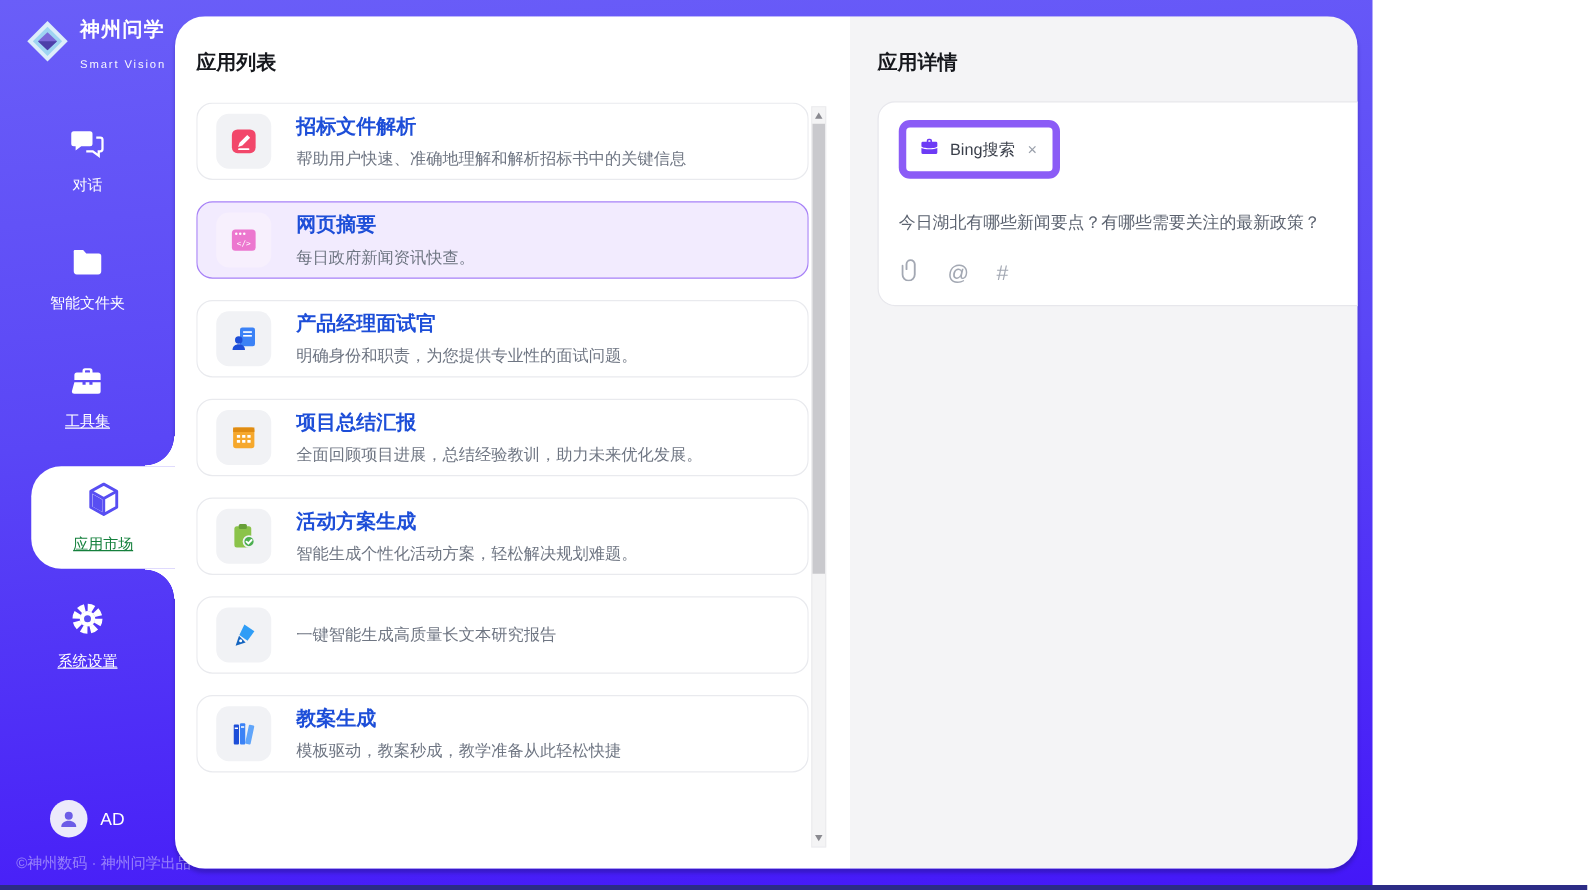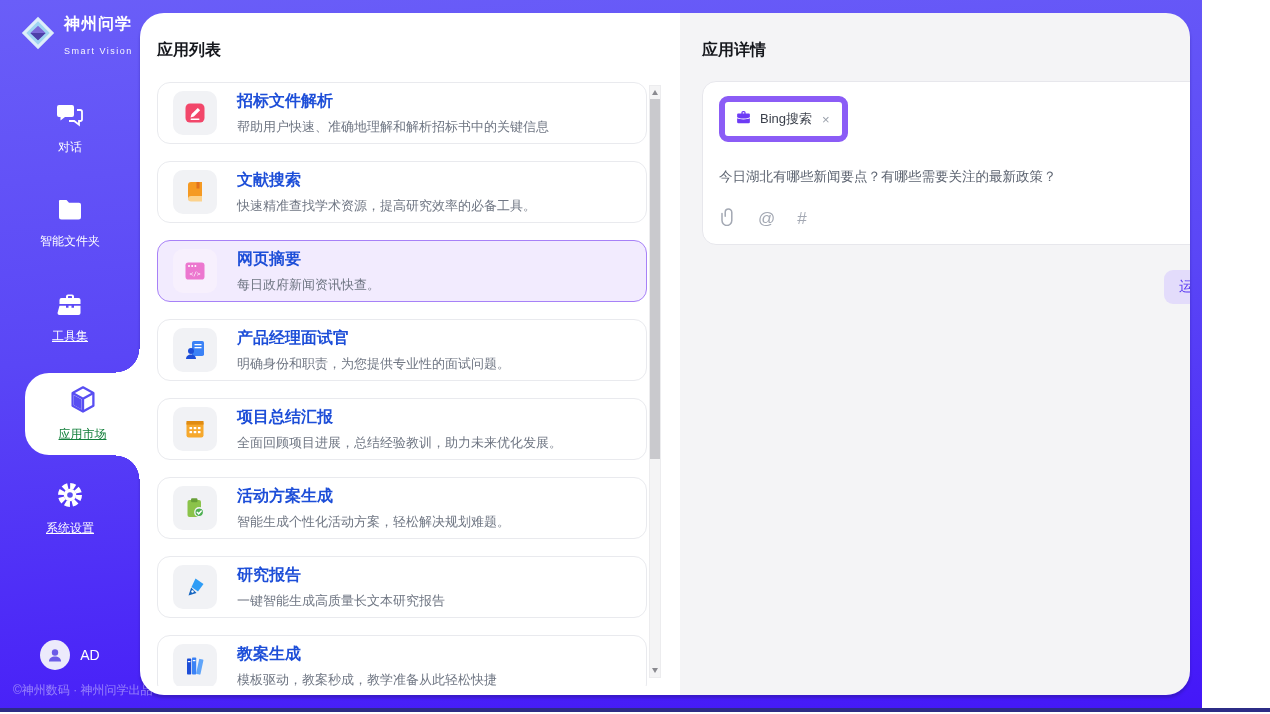--- a/index.html
+++ b/index.html
@@ -1,18 +1,18 @@
 <!DOCTYPE html>
 <html><head>
 <meta charset="utf-8">
 <style>
   * { margin:0; padding:0; box-sizing:border-box; }
   html,body { width:1270px; height:714px; overflow:hidden; background:#fff;
     font-family:"Liberation Sans","DejaVu Sans",sans-serif; }
-  .app { position:relative; width:1202px; height:708px;
+  .app { position:relative; width:1098px; height:708px;
     background:linear-gradient(175deg,#6a5ef8 0%,#5a46f6 45%,#4417f8 100%); display:flex; }
   .bottom-dark { height:4px; background:#2c2c86; }
 
   
   .sidebar { position:relative; width:140px; flex:0 0 140px; height:100%; color:#fff; }
   .brand { display:flex; align-items:center; gap:8px; padding:14px 0 0 20px; }
   .brand-txt .bn { font-size:16px; font-weight:bold; letter-spacing:1px; }
   .brand-txt .bs { font-size:9px; letter-spacing:1.5px; margin-top:11px; opacity:.95; }
   .nav { margin-top:32px; }
   .nav-item { position:relative; height:82px; margin:13px 0; display:flex; flex-direction:column;
@@ -175,33 +175,20 @@
               <path d="M7.5 16.5l1.1-3.4 6.2-6.2 2.3 2.3-6.2 6.2-3.4 1.1z" fill="#fff"></path>
               <rect x="7.5" y="17.6" width="9" height="1.4" rx=".7" fill="#fff"></rect>
             </svg>
           </div>
           <div class="card-txt">
             <div class="card-title">招标文件解析</div>
             <div class="card-desc">帮助用户快速、准确地理解和解析招标书中的关键信息</div>
           </div>
         </div>
 
-        <div class="card">
-          <div class="app-ico">
-            <svg width="24" height="24" viewBox="0 0 24 24">
-              <path d="M5 5A3 3 0 0 1 8 2h11v16H8a3 3 0 0 0-3 3z" fill="#f59a23"></path>
-              <path d="M5 19a3 3 0 0 1 3-3h11v5.5H8A3 3 0 0 1 5 19z" fill="#fcd28c"></path>
-              <rect x="13.5" y="2" width="3" height="6.5" fill="#e2711d"></rect>
-            </svg>
-          </div>
-          <div class="card-txt">
-            <div class="card-title">文献搜索</div>
-            <div class="card-desc">快速精准查找学术资源，提高研究效率的必备工具。</div>
-          </div>
-        </div>
 
         <div class="card selected">
           <div class="app-ico">
             <svg width="24" height="24" viewBox="0 0 24 24">
               <rect x="2.5" y="3.5" width="19" height="17" rx="2.8" fill="#ec77cf"></rect>
               <circle cx="6" cy="7" r="1" fill="#fff"></circle>
                 <circle cx="9.2" cy="7" r="1" fill="#fff"></circle>
                 <circle cx="12.4" cy="7" r="1" fill="#fff"></circle>
               <text x="12" y="17" font-size="6.2" fill="#fff" text-anchor="middle" font-family="DejaVu Sans Mono, monospace">&lt;/&gt;</text>
             </svg>
@@ -266,21 +253,20 @@
 
         <div class="card">
           <div class="app-ico">
             <svg width="24" height="24" viewBox="0 0 24 24">
               <path d="M12.5 3.5l8 5.5-5.5 7.5-6.5-4.5z" fill="#2f9df6"></path>
               <path d="M8.2 12.6L5.5 20.5l8-2.6z" fill="#1565c0"></path>
               <circle cx="9.5" cy="16.5" r="1.2" fill="#fff"></circle>
             </svg>
           </div>
           <div class="card-txt">
-            <div class="card-title">研究报告</div>
             <div class="card-desc">一键智能生成高质量长文本研究报告</div>
           </div>
         </div>
 
         <div class="card">
           <div class="app-ico">
             <svg width="24" height="24" viewBox="0 0 24 24">
               <rect x="4" y="4.5" width="4.2" height="16" rx=".8" fill="#1d4ed8"></rect>
               <rect x="9" y="3.5" width="4.2" height="17" rx=".8" fill="#3b82f6"></rect>
               <rect x="14.6" y="5" width="4.4" height="15.5" rx=".8" fill="#60a5fa" transform="rotate(12 16.8 12.7)"></rect>

